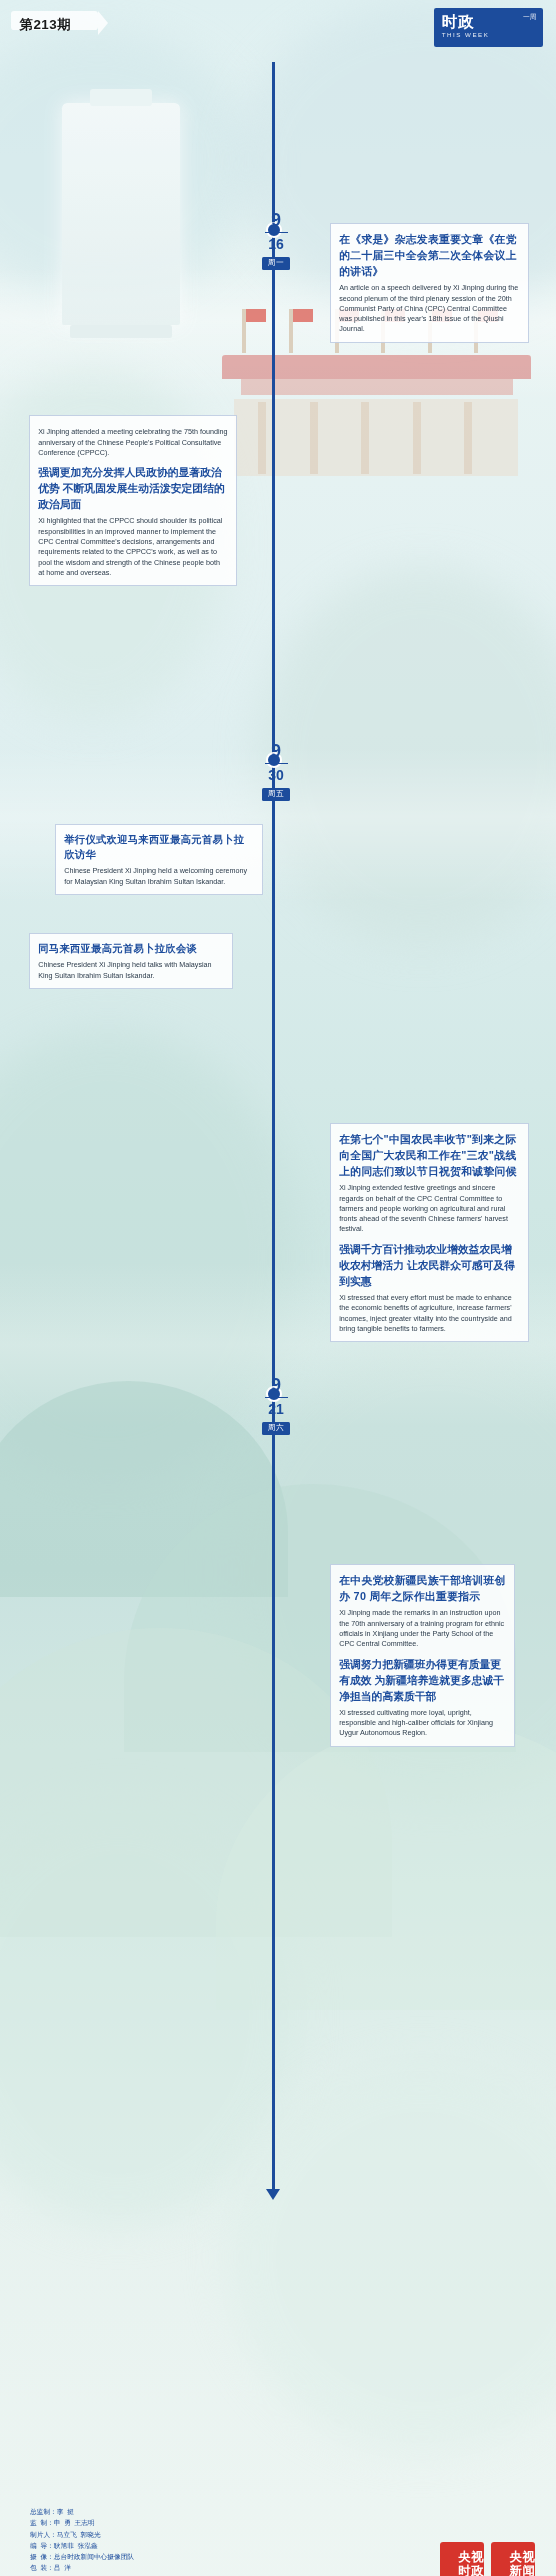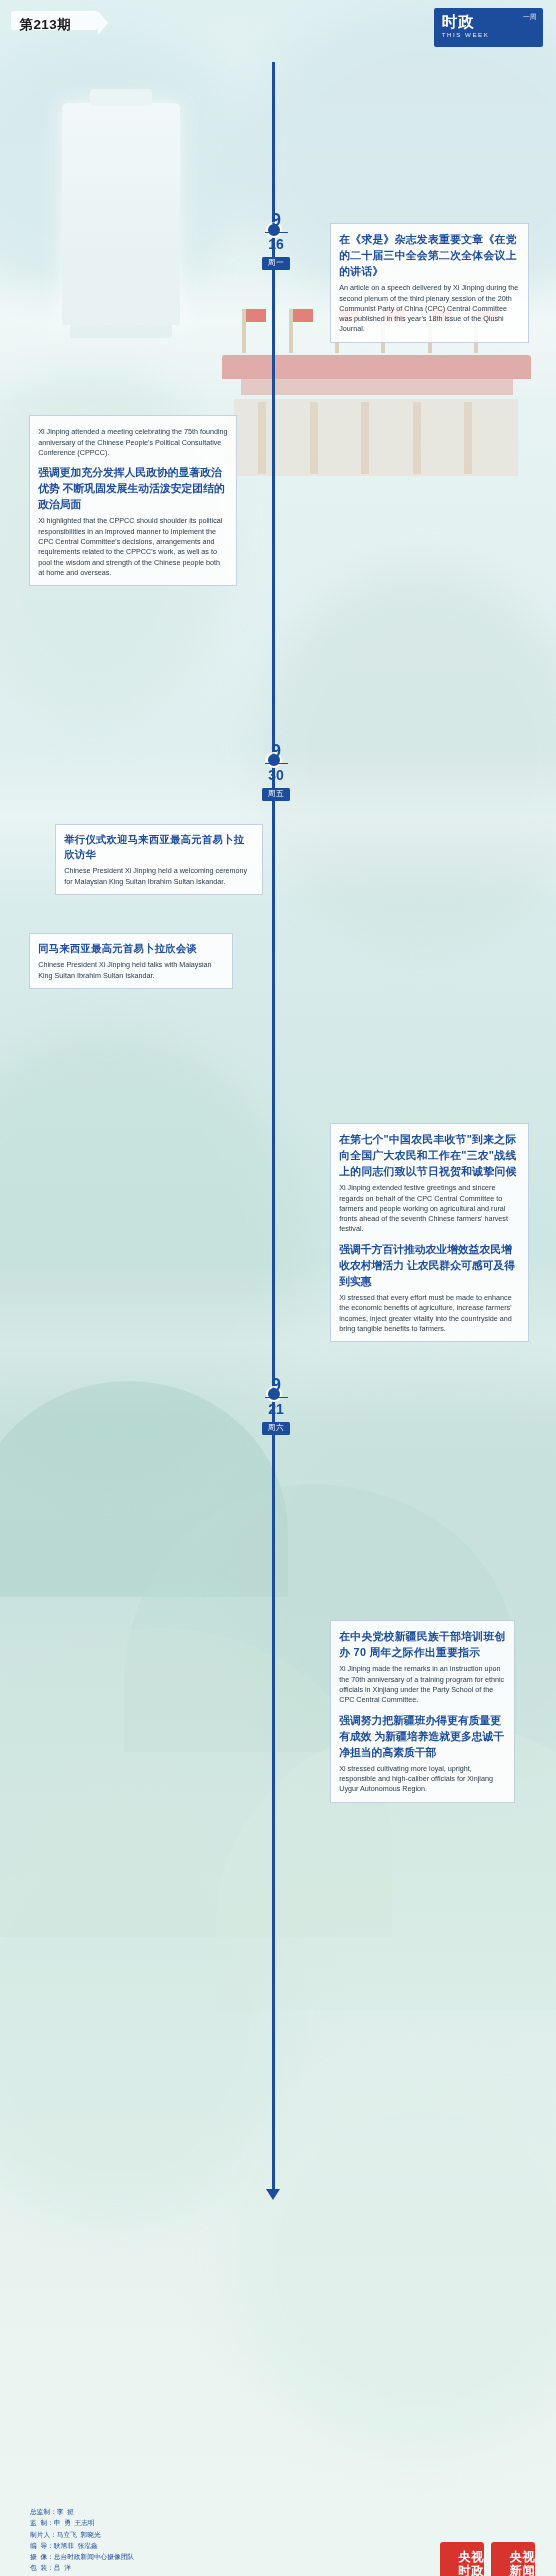--- a/index.html
+++ b/index.html
@@ -194,21 +194,21 @@
     <div class="wd">周六</div>
   </div>
 
   <div class="card" style="left:330px;top:1123px;width:199px;">
     <div class="cn">在第七个"中国农民丰收节"到来之际 向全国广大农民和工作在"三农"战线上的同志们致以节日祝贺和诚挚问候</div>
     <div class="en">Xi Jinping extended festive greetings and sincere regards on behalf of the CPC Central Committee to farmers and people working on agricultural and rural fronts ahead of the seventh Chinese farmers' harvest festival.</div>
     <div class="cn2">强调千方百计推动农业增效益农民增收农村增活力 让农民群众可感可及得到实惠</div>
     <div class="en">Xi stressed that every effort must be made to enhance the economic benefits of agriculture, increase farmers' incomes, inject greater vitality into the countryside and bring tangible benefits to farmers.</div>
   </div>
 
-  <div class="card" style="left:330px;top:1620px;width:185px;">
+  <div class="card" style="left:330px;top:1564px;width:185px;">
     <div class="cn">在中央党校新疆民族干部培训班创办 70 周年之际作出重要指示</div>
     <div class="en">Xi Jinping made the remarks in an instruction upon the 70th anniversary of a training program for ethnic officials in Xinjiang under the Party School of the CPC Central Committee.</div>
     <div class="cn2">强调努力把新疆班办得更有质量更有成效 为新疆培养造就更多忠诚干净担当的高素质干部</div>
     <div class="en">Xi stressed cultivating more loyal, upright, responsible and high-caliber officials for Xinjiang Uygur Autonomous Region.</div>
   </div>
 
   <div class="credits">
     <div>总监制：李  挺</div>
     <div>监  制：申  勇  王志明</div>
     <div>制片人：马立飞  郭晓光</div>

